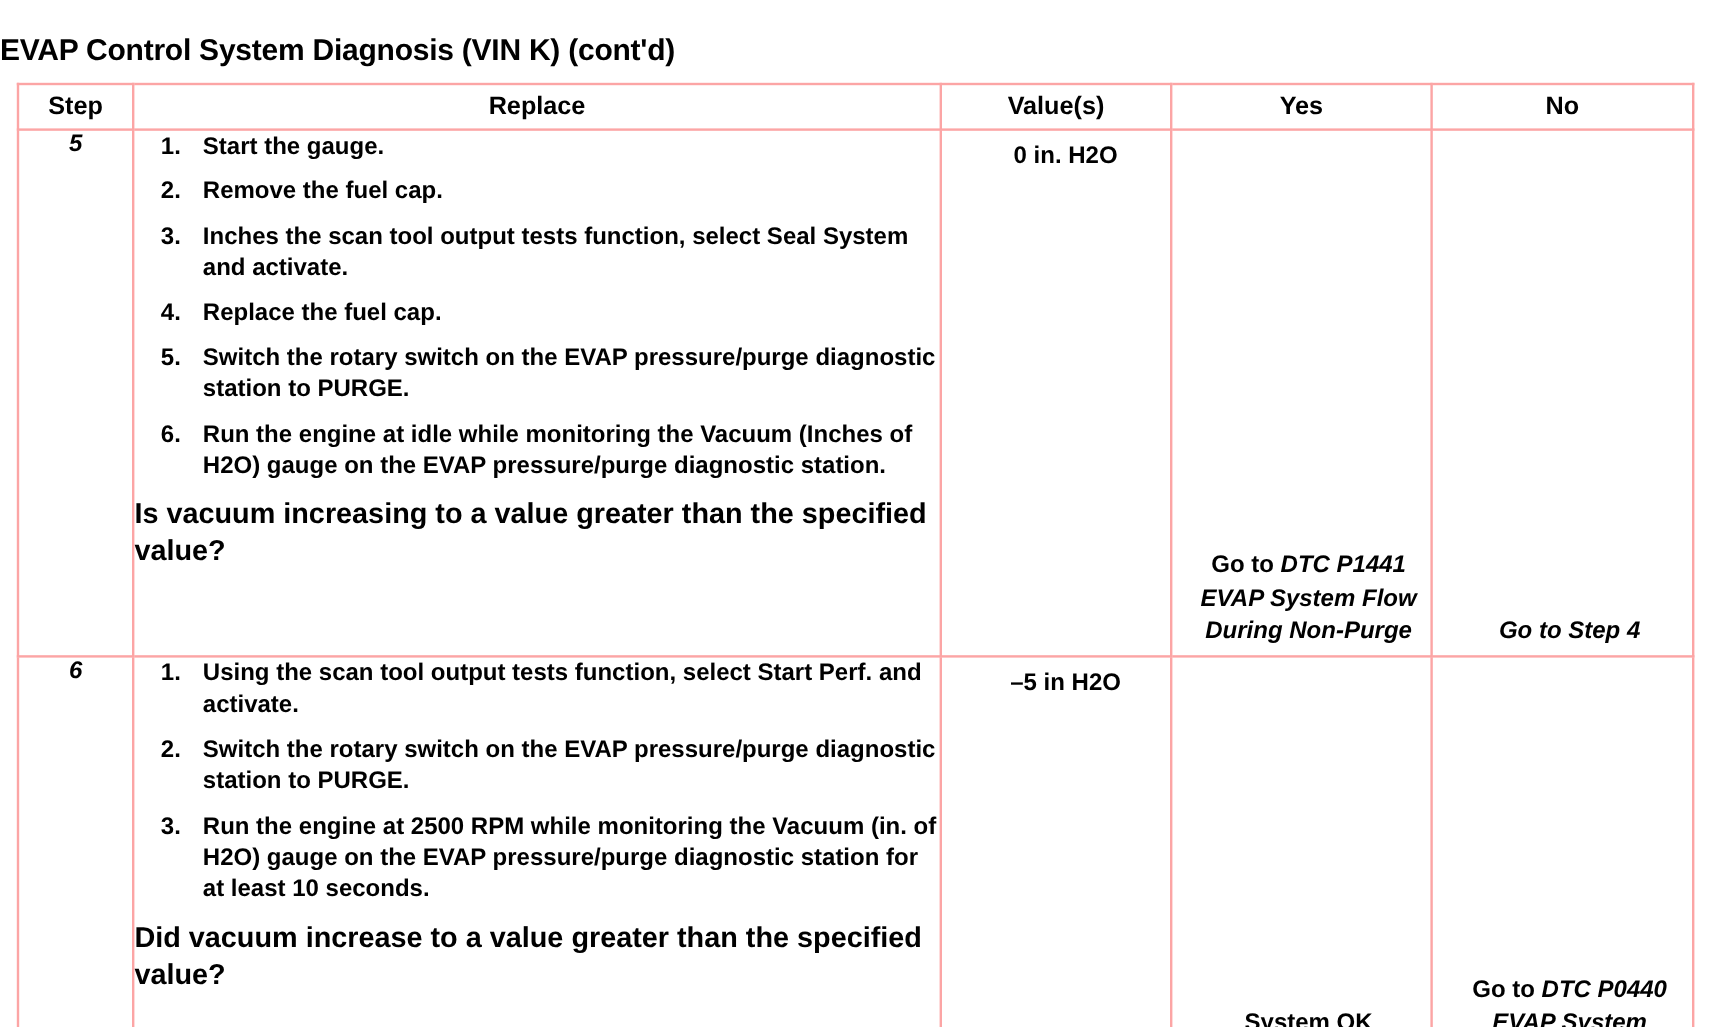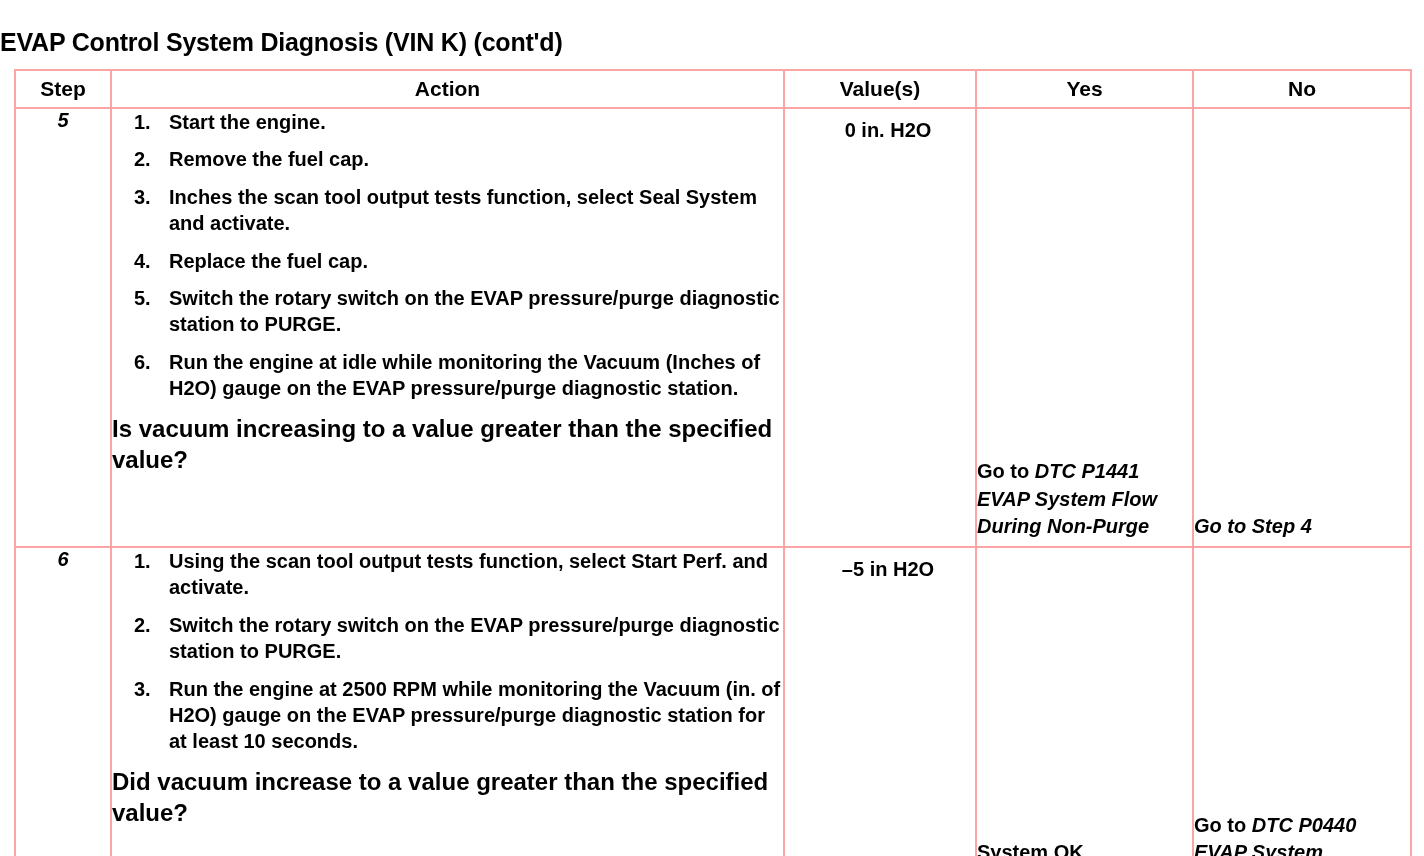--- a/index.html
+++ b/index.html
@@ -99,24 +99,24 @@
     font-weight: bold;
   }
   td.yes-cell, td.no-cell {
     text-align: center;
     font-size: 20px;
     font-weight: bold;
     position: relative;
   }
   .cell-bottom {
     position: absolute;
-    left: 0;
+    left: 12px;
     right: 0;
     bottom: 6px;
-    text-align: left;
+    text-align: center;
     line-height: 1.36;
   }
   .value-top {
     display: block;
     padding-top: 10px;
     margin-left: 16px;
   }
   .ital { font-style: italic; }
   .row5 td { height: 437px; }
   .row6 td { height: 324px; }
@@ -132,35 +132,35 @@
     <colgroup>
       <col class="c-step">
       <col class="c-action">
       <col class="c-value">
       <col class="c-yes">
       <col class="c-no">
     </colgroup>
     <thead>
       <tr>
         <th>Step</th>
-        <th>Action</th>
+        <th>Replace</th>
         <th>Value(s)</th>
         <th>Yes</th>
         <th>No</th>
       </tr>
     </thead>
     <tbody>
 
       <tr class="row5">
         <td class="step-cell">5</td>
         <td class="action-cell">
           <ol class="steps">
             <li>
               <span class="num">1.</span>
-              <span>Start the engine.</span>
+              <span>Start the gauge.</span>
             </li>
             <li>
               <span class="num">2.</span>
               <span>Remove the fuel cap.</span>
             </li>
             <li>
               <span class="num">3.</span>
               <span>Inches the scan tool output tests function, select Seal System and activate.</span>
             </li>
             <li>

